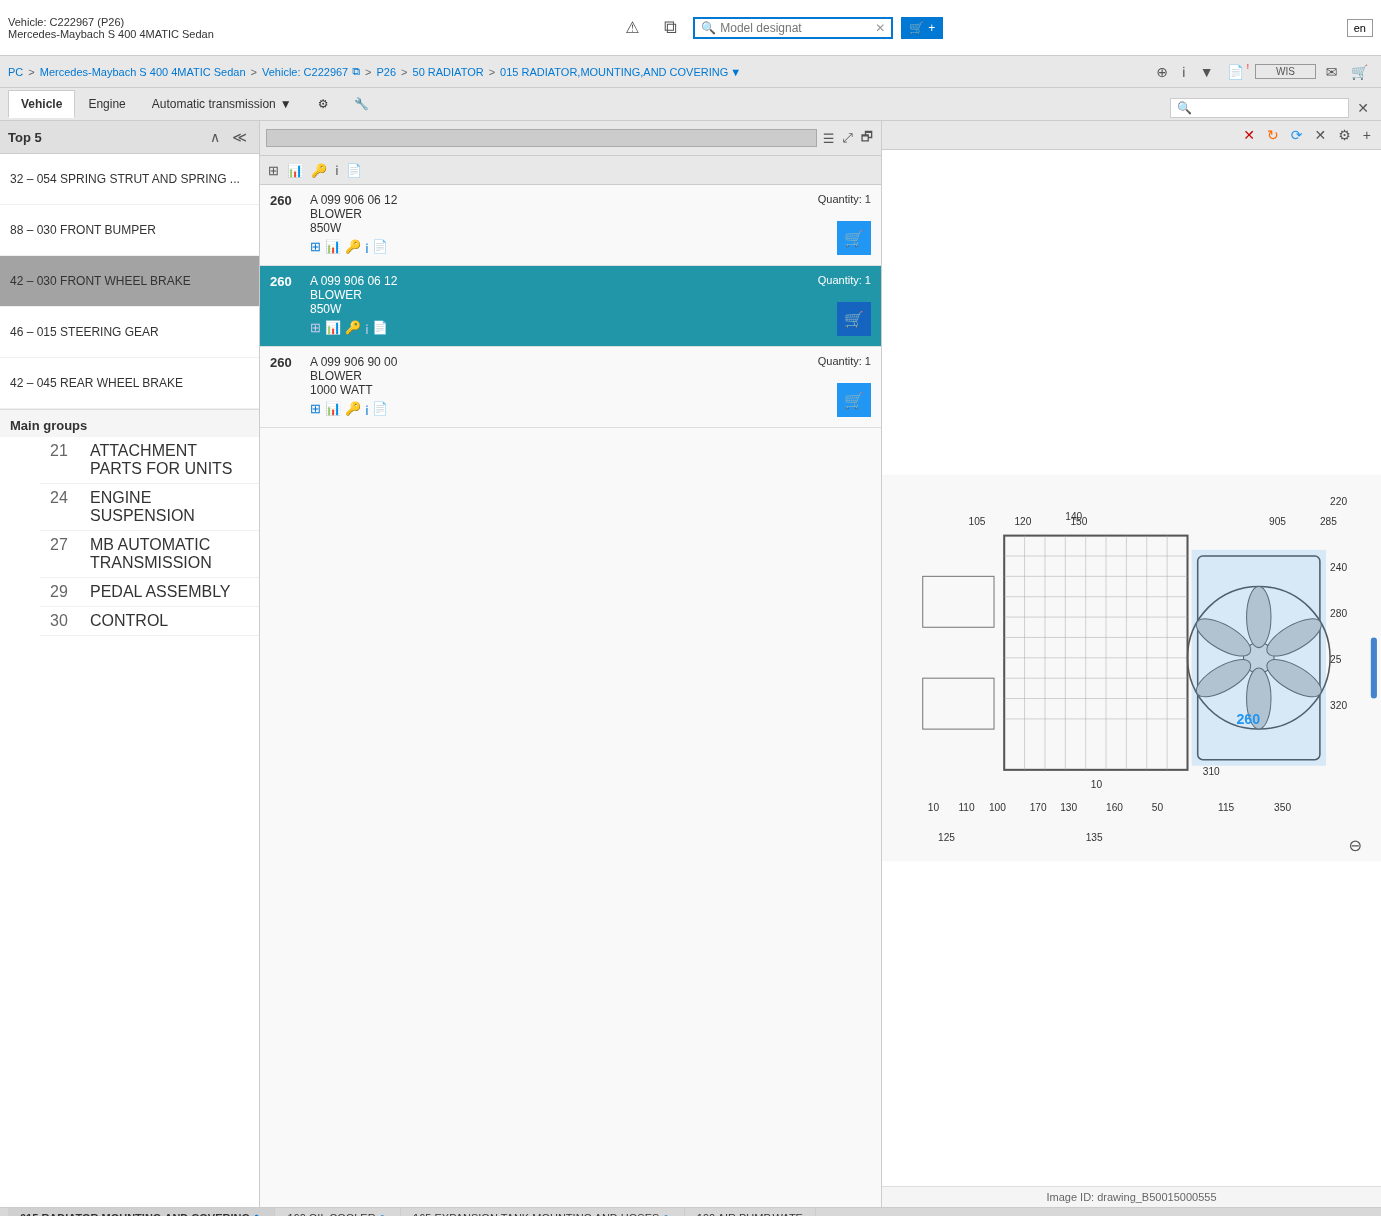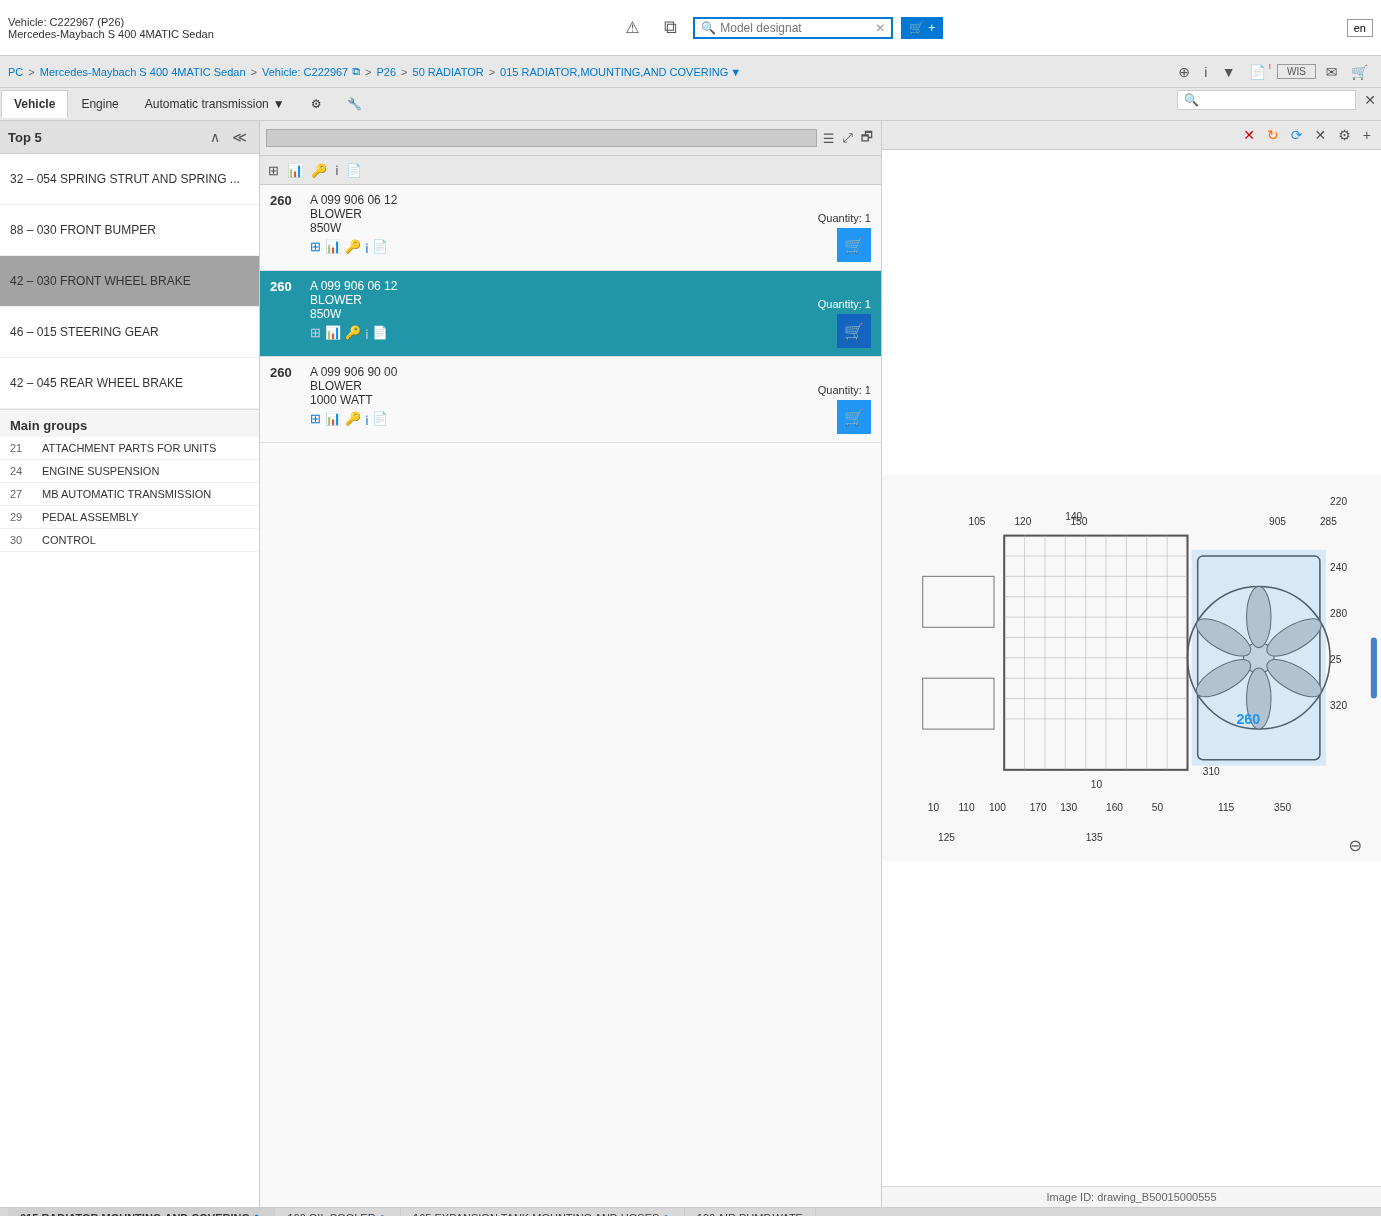--- a/index.html
+++ b/index.html
@@ -18,60 +18,60 @@
     .search-box input { border: none; outline: none; font-size: 12px; flex: 1; }
     .cart-btn { background: #0078d4; color: #fff; border: none; padding: 4px 8px; cursor: pointer; display: flex; align-items: center; gap: 4px; font-size: 12px; }
 
     
     .breadcrumb { background: #e8e8e8; padding: 4px 8px; display: flex; align-items: center; flex-wrap: wrap; gap: 2px; font-size: 11px; border-bottom: 1px solid #ccc; }
     .breadcrumb a { color: #0078d4; text-decoration: none; cursor: pointer; }
     .breadcrumb-sep { color: #666; margin: 0 3px; }
     .breadcrumb-dropdown { color: #0078d4; cursor: pointer; display: flex; align-items: center; gap: 2px; }
 
     
-    .toolbar-row { display: flex; align-items: flex-start; justify-content: space-between; background: #e8e8e8; padding: 2px 1px; border-bottom: 1px solid #ccc; }
+    .toolbar-row { display: flex; align-items: flex-end; justify-content: space-between; background: #e8e8e8; padding: 2px 8px; border-bottom: 1px solid #ccc; }
     .tabs { display: flex; gap: 0; }
     .tab { padding: 6px 12px; cursor: pointer; border: 1px solid transparent; font-size: 12px; background: #e8e8e8; }
     .tab.active { background: #fff; border: 1px solid #ccc; border-bottom: 1px solid #fff; font-weight: bold; }
     .tab-dropdown { display: flex; align-items: center; gap: 4px; }
     .toolbar-icons { display: flex; align-items: center; gap: 4px; }
     .toolbar-search { display: flex; align-items: center; border: 1px solid #ccc; background: #fff; padding: 2px 6px; }
     .toolbar-search input { border: none; outline: none; font-size: 12px; width: 150px; }
     .toolbar-icon-btn { background: none; border: none; cursor: pointer; padding: 2px 4px; font-size: 14px; color: #555; }
 
     
     .main-content { display: flex; height: calc(100vh - 130px); }
 
     
     .left-sidebar { width: 260px; min-width: 260px; background: #fff; border-right: 1px solid #ccc; overflow-y: auto; display: flex; flex-direction: column; }
     .sidebar-header { display: flex; align-items: center; justify-content: space-between; padding: 6px 8px; background: #e0e0e0; border-bottom: 1px solid #ccc; font-weight: bold; font-size: 13px; }
     .sidebar-header-icons { display: flex; gap: 4px; }
     .sidebar-top-item { padding: 18px 10px; cursor: pointer; font-size: 12px; border-bottom: 1px solid #f0f0f0; }
     .sidebar-top-item.active { background: #a3a3a3; }
     .sidebar-section-title { padding: 8px 10px 4px; font-weight: bold; font-size: 13px; background: #f5f5f5; border-top: 1px solid #ddd; }
-    .sidebar-group-item { display: flex; gap: 8px; padding: 5px 10px; cursor: pointer; font-size: 11px; border-bottom: 1px solid #f0f0f0; }
+    .sidebar-group-item { display: flex; gap: 16px; padding: 5px 10px; cursor: pointer; font-size: 16px; border-bottom: 1px solid #f0f0f0; margin-left: 40px; }
     .sidebar-group-num { color: #666; min-width: 24px; }
 
     
     .center-panel { flex: 1; display: flex; flex-direction: column; background: #f9f9f9; overflow: hidden; }
     .parts-toolbar { display: flex; align-items: center; gap: 4px; padding: 4px 6px; background: #e8e8e8; border-bottom: 1px solid #ccc; }
     .parts-toolbar-btn { background: none; border: none; cursor: pointer; font-size: 13px; color: #555; padding: 2px; }
     .parts-list { flex: 1; overflow-y: auto; }
     .part-row { border-bottom: 1px solid #ddd; padding: 8px 10px; display: flex; align-items: flex-start; gap: 10px; cursor: pointer; }
     .part-row.selected { background: #2196a8; color: #fff; }
     .part-num { min-width: 30px; font-weight: bold; font-size: 13px; }
     .part-details { flex: 1; }
     .part-code { font-size: 12px; font-weight: normal; }
     .part-row.selected .part-code { color: #fff; }
     .part-name { font-size: 12px; }
     .part-spec { font-size: 12px; }
     .part-icons { display: flex; gap: 4px; margin-top: 4px; }
     .part-icon { font-size: 13px; color: #0078d4; cursor: pointer; }
     .part-row.selected .part-icon { color: #cce; }
-    .part-qty { display: flex; flex-direction: column; align-items: flex-end; gap: 4px; margin-top: 19px; }
+    .part-qty { display: flex; flex-direction: column; align-items: flex-end; gap: 16px; }
     .qty-label { font-size: 11px; }
     .cart-icon-btn { background: #2196F3; color: #fff; border: none; padding: 4px 8px; cursor: pointer; font-size: 16px; display: flex; align-items: center; justify-content: center; width: 34px; height: 34px; }
     .part-row.selected .cart-icon-btn { background: #1565C0; }
 
     
     .diagram-panel { width: 500px; min-width: 400px; background: #fff; border-left: 1px solid #ccc; position: relative; display: flex; flex-direction: column; }
     .diagram-toolbar { display: flex; align-items: center; justify-content: flex-end; gap: 4px; padding: 4px 6px; background: #e8e8e8; border-bottom: 1px solid #ccc; }
     .diagram-btn { background: none; border: none; cursor: pointer; font-size: 14px; color: #555; padding: 2px 4px; }
     .diagram-img { flex: 1; display: flex; align-items: center; justify-content: center; position: relative; overflow: hidden; }
     .diagram-caption { text-align: center; font-size: 11px; color: #666; padding: 4px; border-top: 1px solid #ddd; background: #f5f5f5; }
@@ -133,21 +133,21 @@
   <div class="breadcrumb-dropdown">
     <span>015 RADIATOR,MOUNTING,AND COVERING</span>
     <span>▼</span>
   </div>
 
   <div style="margin-left: auto; display: flex; align-items: center; gap: 6px;">
     <button class="toolbar-icon-btn" title="Zoom In">⊕</button>
     <button class="toolbar-icon-btn" title="Info">ℹ</button>
     <button class="toolbar-icon-btn" title="Filter">▼</button>
     <button class="toolbar-icon-btn" title="Document" style="position:relative;">📄<span style="position:absolute;top:0;right:0;font-size:8px;color:red;">!</span></button>
-    <button class="toolbar-icon-btn" title="WIS" style="font-size:10px; border:1px solid #999; padding:1px 9px;">WIS</button>
+    <button class="toolbar-icon-btn" title="WIS" style="font-size:10px; border:1px solid #999; padding:1px 20px;">WIS</button>
     <button class="toolbar-icon-btn" title="Mail">✉</button>
     <button class="toolbar-icon-btn" title="Cart">🛒</button>
   </div>
 </div>
 
 <div class="toolbar-row">
   <div class="tabs">
     <div class="tab active">Vehicle</div>
     <div class="tab">Engine</div>
     <div class="tab tab-dropdown">

